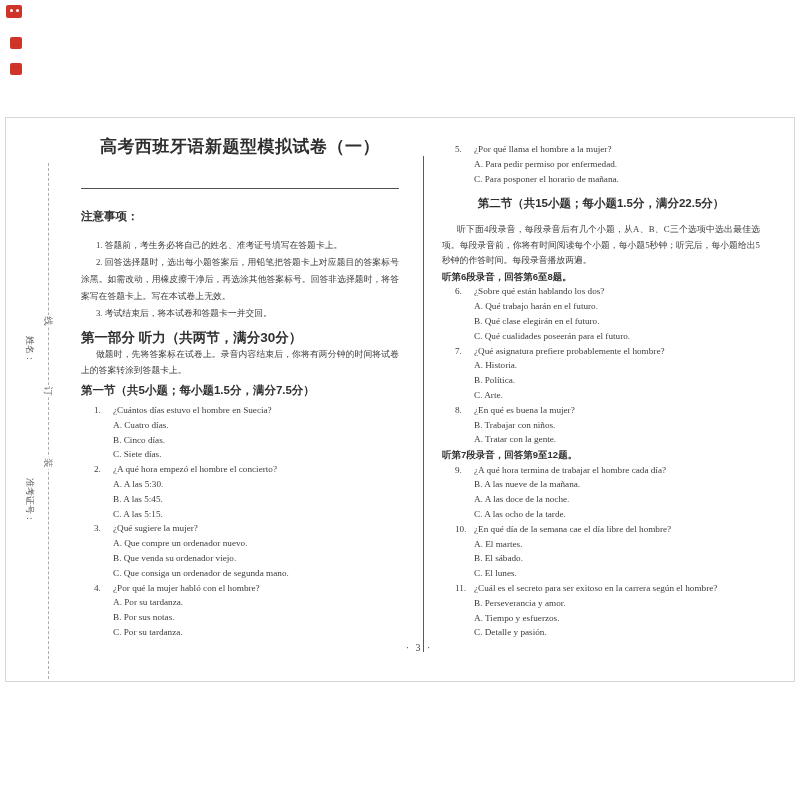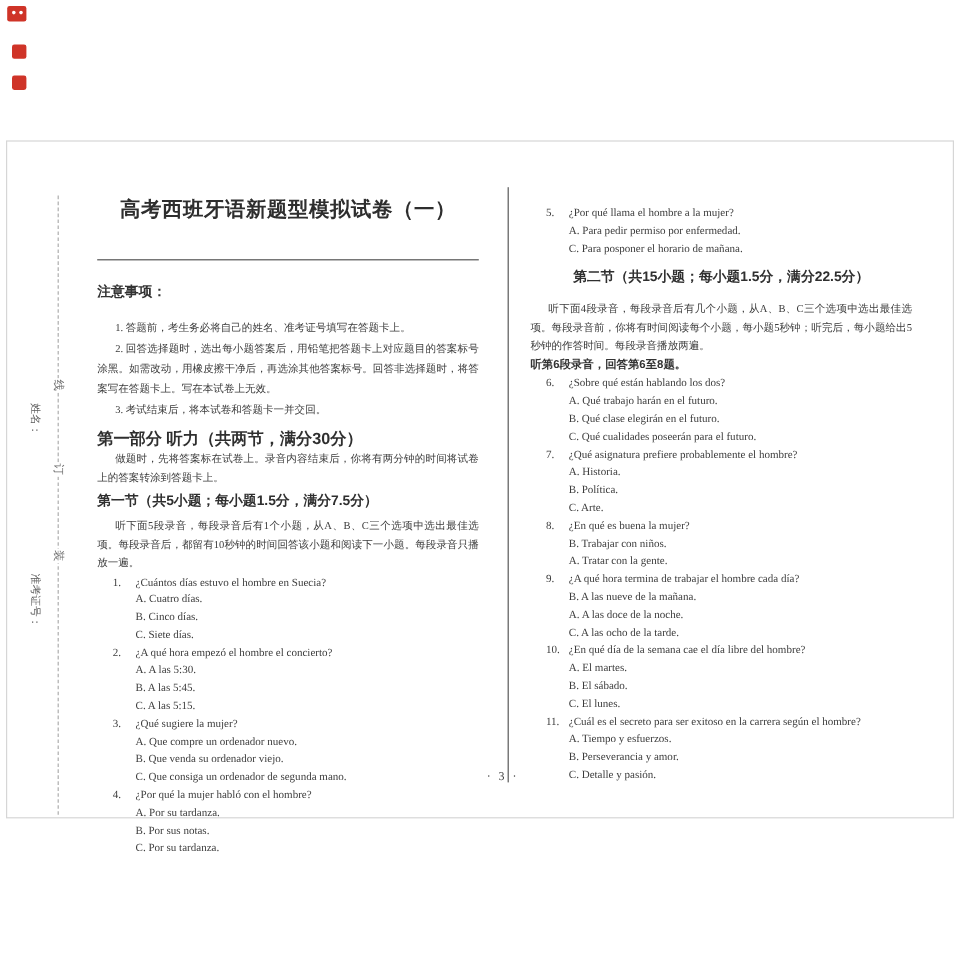--- a/index.html
+++ b/index.html
@@ -32,21 +32,21 @@
   .vwrap { position:absolute; left:23px; width:0; height:0; }
   .vwrap.name { top:218px; } .vwrap.id { top:360px; }
   .vrot { display:flex; align-items:center; gap:3px; white-space:nowrap;
           transform:translate(-50%,-50%) rotate(90deg); color:#5a5a5a; font-size:9px;
           font-family:"Liberation Sans",sans-serif; }
   .wline { display:inline-block; width:26px; height:1px; background:#8a8a8a; }
 
   
   .divider { position:absolute; left:417px; top:38px; width:1px; height:496px; background:#595959; }
 
-  .col { position:absolute; top:44px; font-size:9px; }
+  .col { position:absolute; top:16px; font-size:9px; }
   .col.left  { left:75px;  width:318px; }
   .col.right { left:436px; width:318px; }
 
   .title { text-align:center; font-family:"Liberation Sans","DejaVu Sans",sans-serif;
            font-weight:bold; font-size:17px; letter-spacing:0.5px; color:#2e2e2e; line-height:22px; margin-top:2px; }
   .rule { border-top:1px solid #555; margin:30px 0 18px 0; }
 
   .notice-h { font-family:Liberation Sans, sans-serif; font-weight:bold; font-size:11.5px;
               line-height:18px; margin-bottom:12px; color:#333; }
   .npara { font-size:8.8px; line-height:17px; text-indent:1.7em; text-align:justify; }
@@ -107,21 +107,20 @@
 
       <div class="notice-h">注意事项：</div>
       <p class="npara">1. 答题前，考生务必将自己的姓名、准考证号填写在答题卡上。</p>
       <p class="npara">2. 回答选择题时，选出每小题答案后，用铅笔把答题卡上对应题目的答案标号涂黑。如需改动，用橡皮擦干净后，再选涂其他答案标号。回答非选择题时，将答案写在答题卡上。写在本试卷上无效。</p>
       <p class="npara">3. 考试结束后，将本试卷和答题卡一并交回。</p>
 
       <div class="part-h">第一部分 听力（共两节，满分30分）</div>
       <p class="ipara">做题时，先将答案标在试卷上。录音内容结束后，你将有两分钟的时间将试卷上的答案转涂到答题卡上。</p>
 
       <div class="sec-h">第一节（共5小题；每小题1.5分，满分7.5分）</div>
-      <p class="ipara">听下面5段录音，每段录音后有1个小题，从A、B、C三个选项中选出最佳选项。每段录音后，都留有10秒钟的时间回答该小题和阅读下一小题。每段录音只播放一遍。</p>
 
       <div>
           <div class="q"><span class="qnum">1.</span><span class="qtext">¿Cuántos días estuvo el hombre en Suecia?</span><div class="opt">A. Cuatro días.</div><div class="opt">B. Cinco días.</div><div class="opt">C. Siete días.</div></div>
           <div class="q"><span class="qnum">2.</span><span class="qtext">¿A qué hora empezó el hombre el concierto?</span><div class="opt">A. A las 5:30.</div><div class="opt">B. A las 5:45.</div><div class="opt">C. A las 5:15.</div></div>
           <div class="q"><span class="qnum">3.</span><span class="qtext">¿Qué sugiere la mujer?</span><div class="opt">A. Que compre un ordenador nuevo.</div><div class="opt">B. Que venda su ordenador viejo.</div><div class="opt">C. Que consiga un ordenador de segunda mano.</div></div>
           <div class="q"><span class="qnum">4.</span><span class="qtext">¿Por qué la mujer habló con el hombre?</span><div class="opt">A. Por su tardanza.</div><div class="opt">B. Por sus notas.</div><div class="opt">C. Por su tardanza.</div></div>
         </div>
     </div>
 
     <div class="col right">
@@ -132,22 +131,23 @@
       <div class="sec-h s2">第二节（共15小题；每小题1.5分，满分22.5分）</div>
       <p class="ipara">听下面4段录音，每段录音后有几个小题，从A、B、C三个选项中选出最佳选项。每段录音前，你将有时间阅读每个小题，每小题5秒钟；听完后，每小题给出5秒钟的作答时间。每段录音播放两遍。</p>
 
       <div class="cue">听第6段录音，回答第6至8题。</div>
       <div>
           <div class="q"><span class="qnum">6.</span><span class="qtext">¿Sobre qué están hablando los dos?</span><div class="opt">A. Qué trabajo harán en el futuro.</div><div class="opt">B. Qué clase elegirán en el futuro.</div><div class="opt">C. Qué cualidades poseerán para el futuro.</div></div>
           <div class="q"><span class="qnum">7.</span><span class="qtext">¿Qué asignatura prefiere probablemente el hombre?</span><div class="opt">A. Historia.</div><div class="opt">B. Política.</div><div class="opt">C. Arte.</div></div>
           <div class="q"><span class="qnum">8.</span><span class="qtext">¿En qué es buena la mujer?</span><div class="opt">B. Trabajar con niños.</div><div class="opt">A. Tratar con la gente.</div></div>
         </div>
 
+      <div class="cue">听第7段录音，回答第9至12题。</div>
       <div>
           <div class="q"><span class="qnum">9.</span><span class="qtext">¿A qué hora termina de trabajar el hombre cada día?</span><div class="opt">B. A las nueve de la mañana.</div><div class="opt">A. A las doce de la noche.</div><div class="opt">C. A las ocho de la tarde.</div></div>
           <div class="q"><span class="qnum">10.</span><span class="qtext">¿En qué día de la semana cae el día libre del hombre?</span><div class="opt">A. El martes.</div><div class="opt">B. El sábado.</div><div class="opt">C. El lunes.</div></div>
-          <div class="q"><span class="qnum">11.</span><span class="qtext">¿Cuál es el secreto para ser exitoso en la carrera según el hombre?</span><div class="opt">A. Tiempo y esfuerzos.</div><div class="opt">B. Perseverancia y amor.</div><div class="opt">C. Detalle y pasión.</div></div>
+          <div class="q"><span class="qnum">11.</span><span class="qtext">¿Cuál es el secreto para ser exitoso en la carrera según el hombre?</span><div class="opt">B. Perseverancia y amor.</div><div class="opt">A. Tiempo y esfuerzos.</div><div class="opt">C. Detalle y pasión.</div></div>
         </div>
     </div>
 
     <div class="pagenum">· 3 ·</div>
   </div>
 </div>
 
 </body></html>

